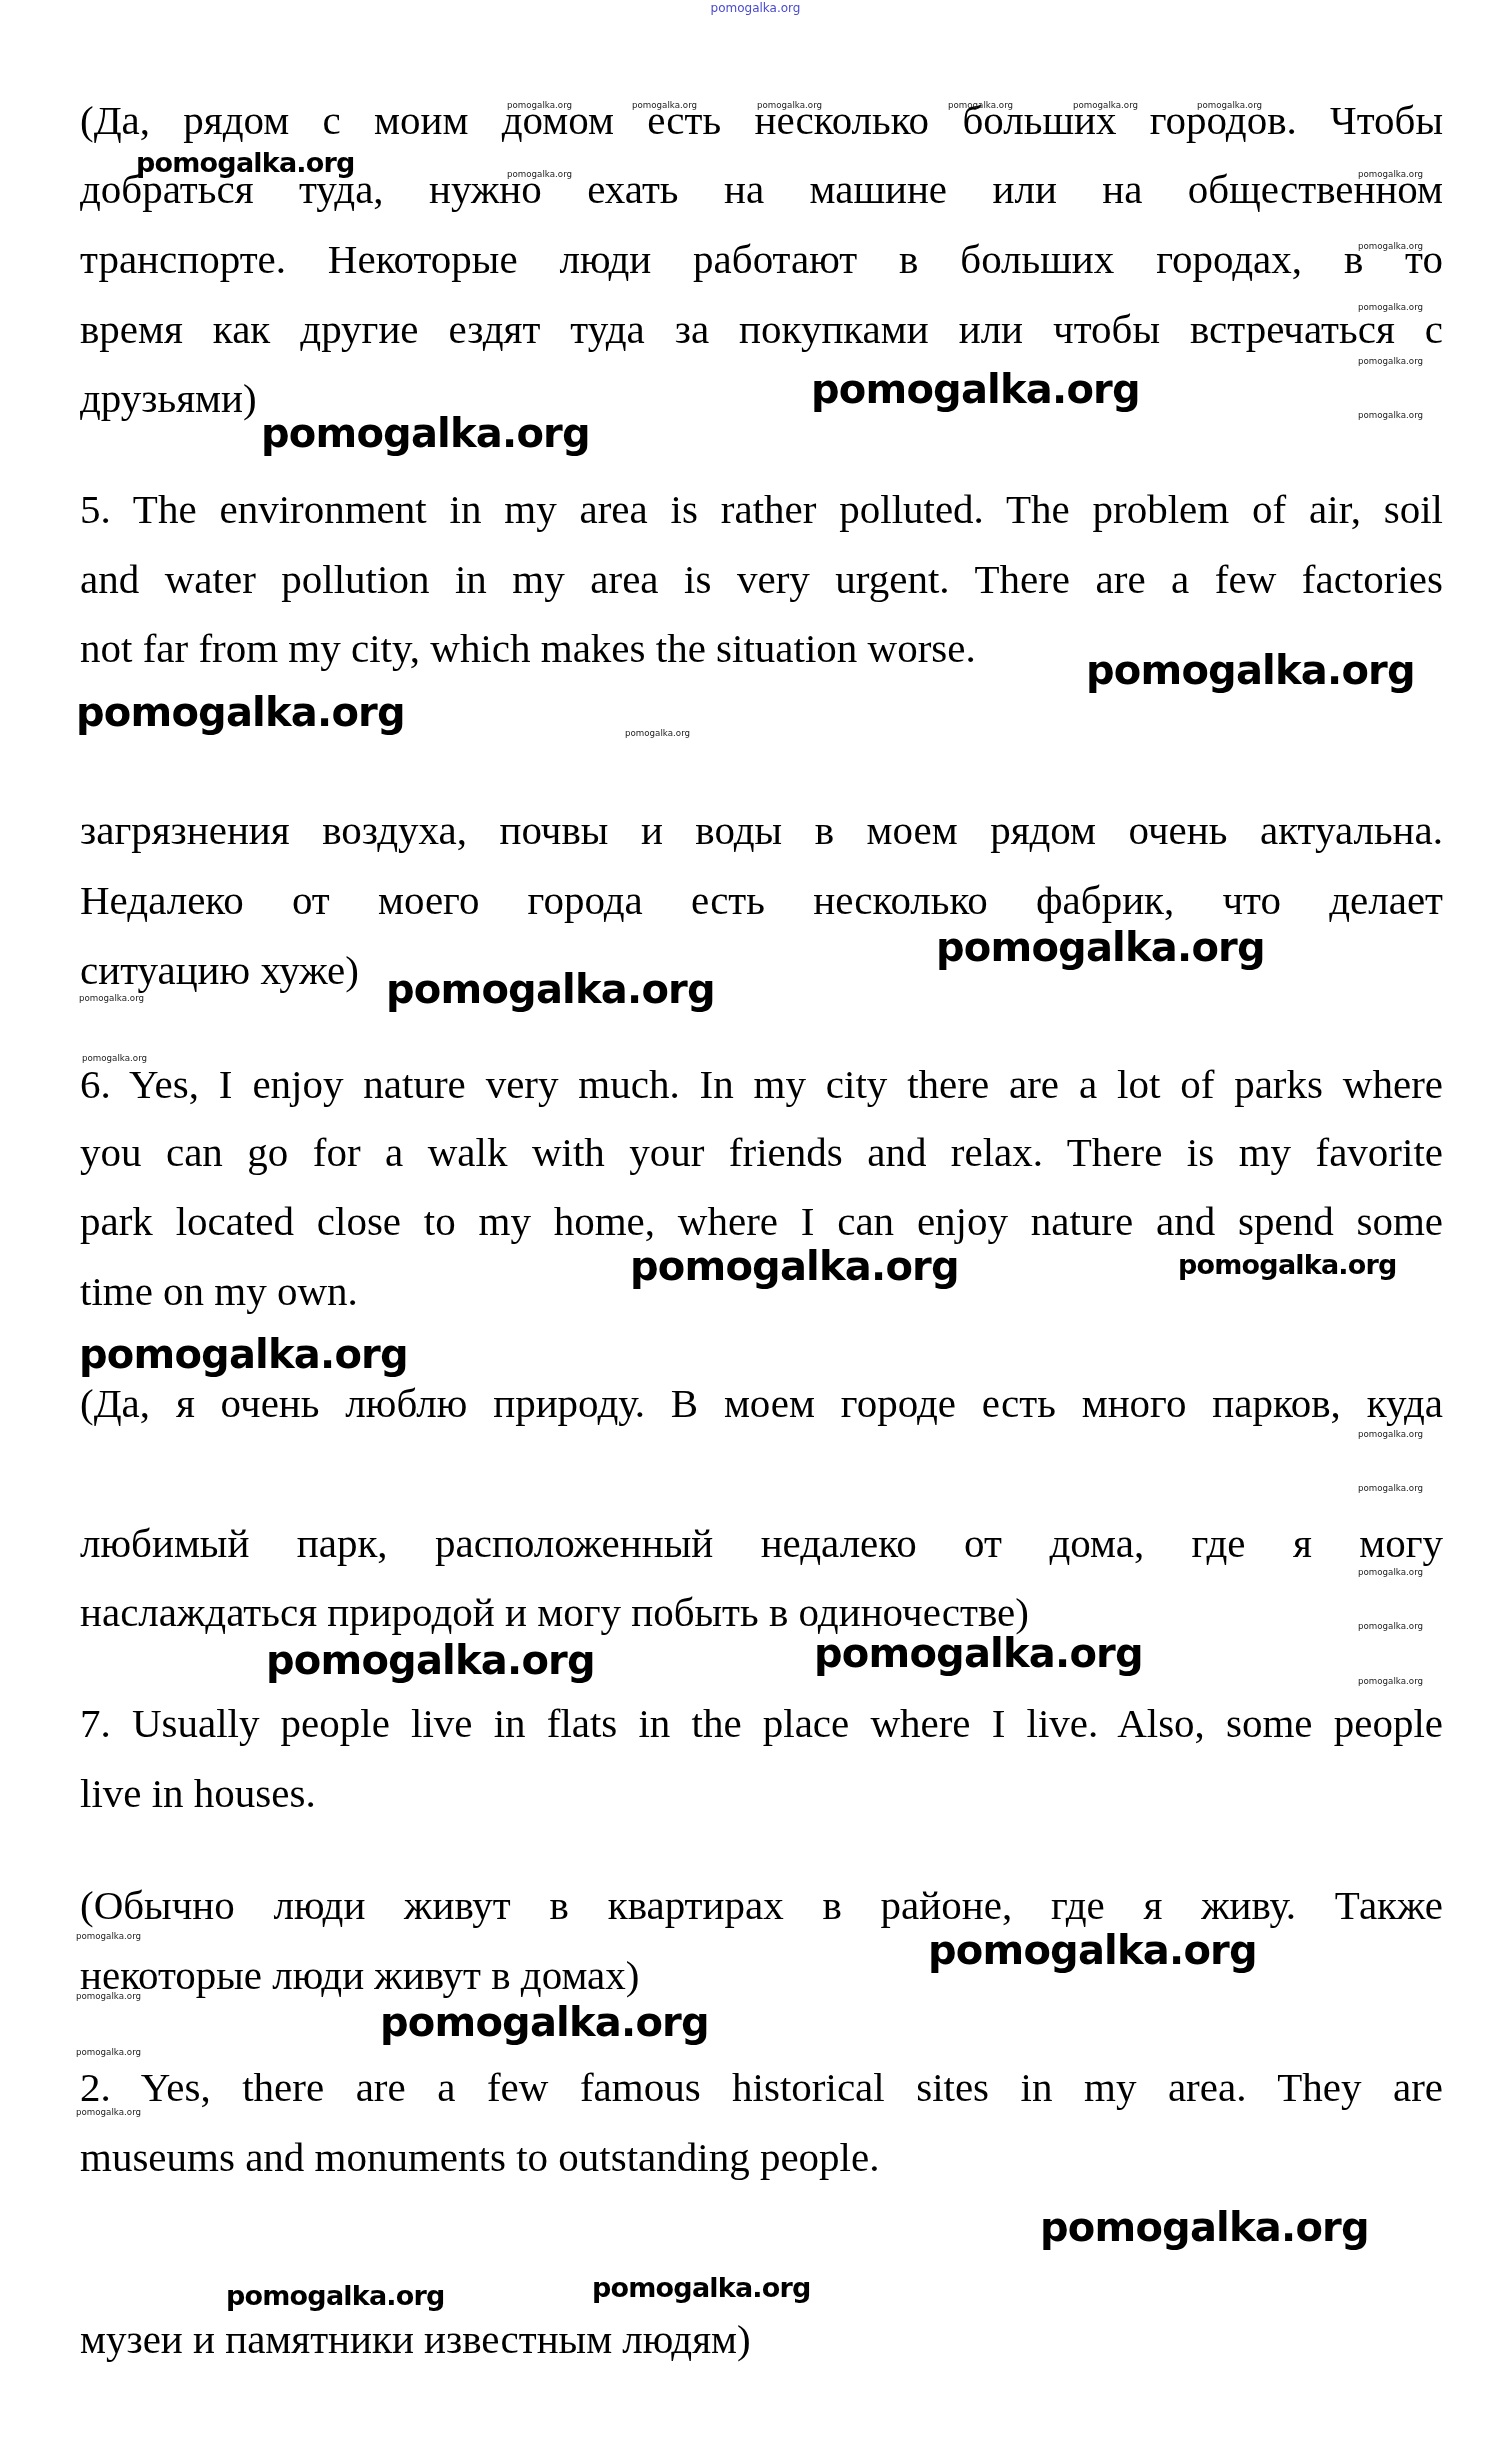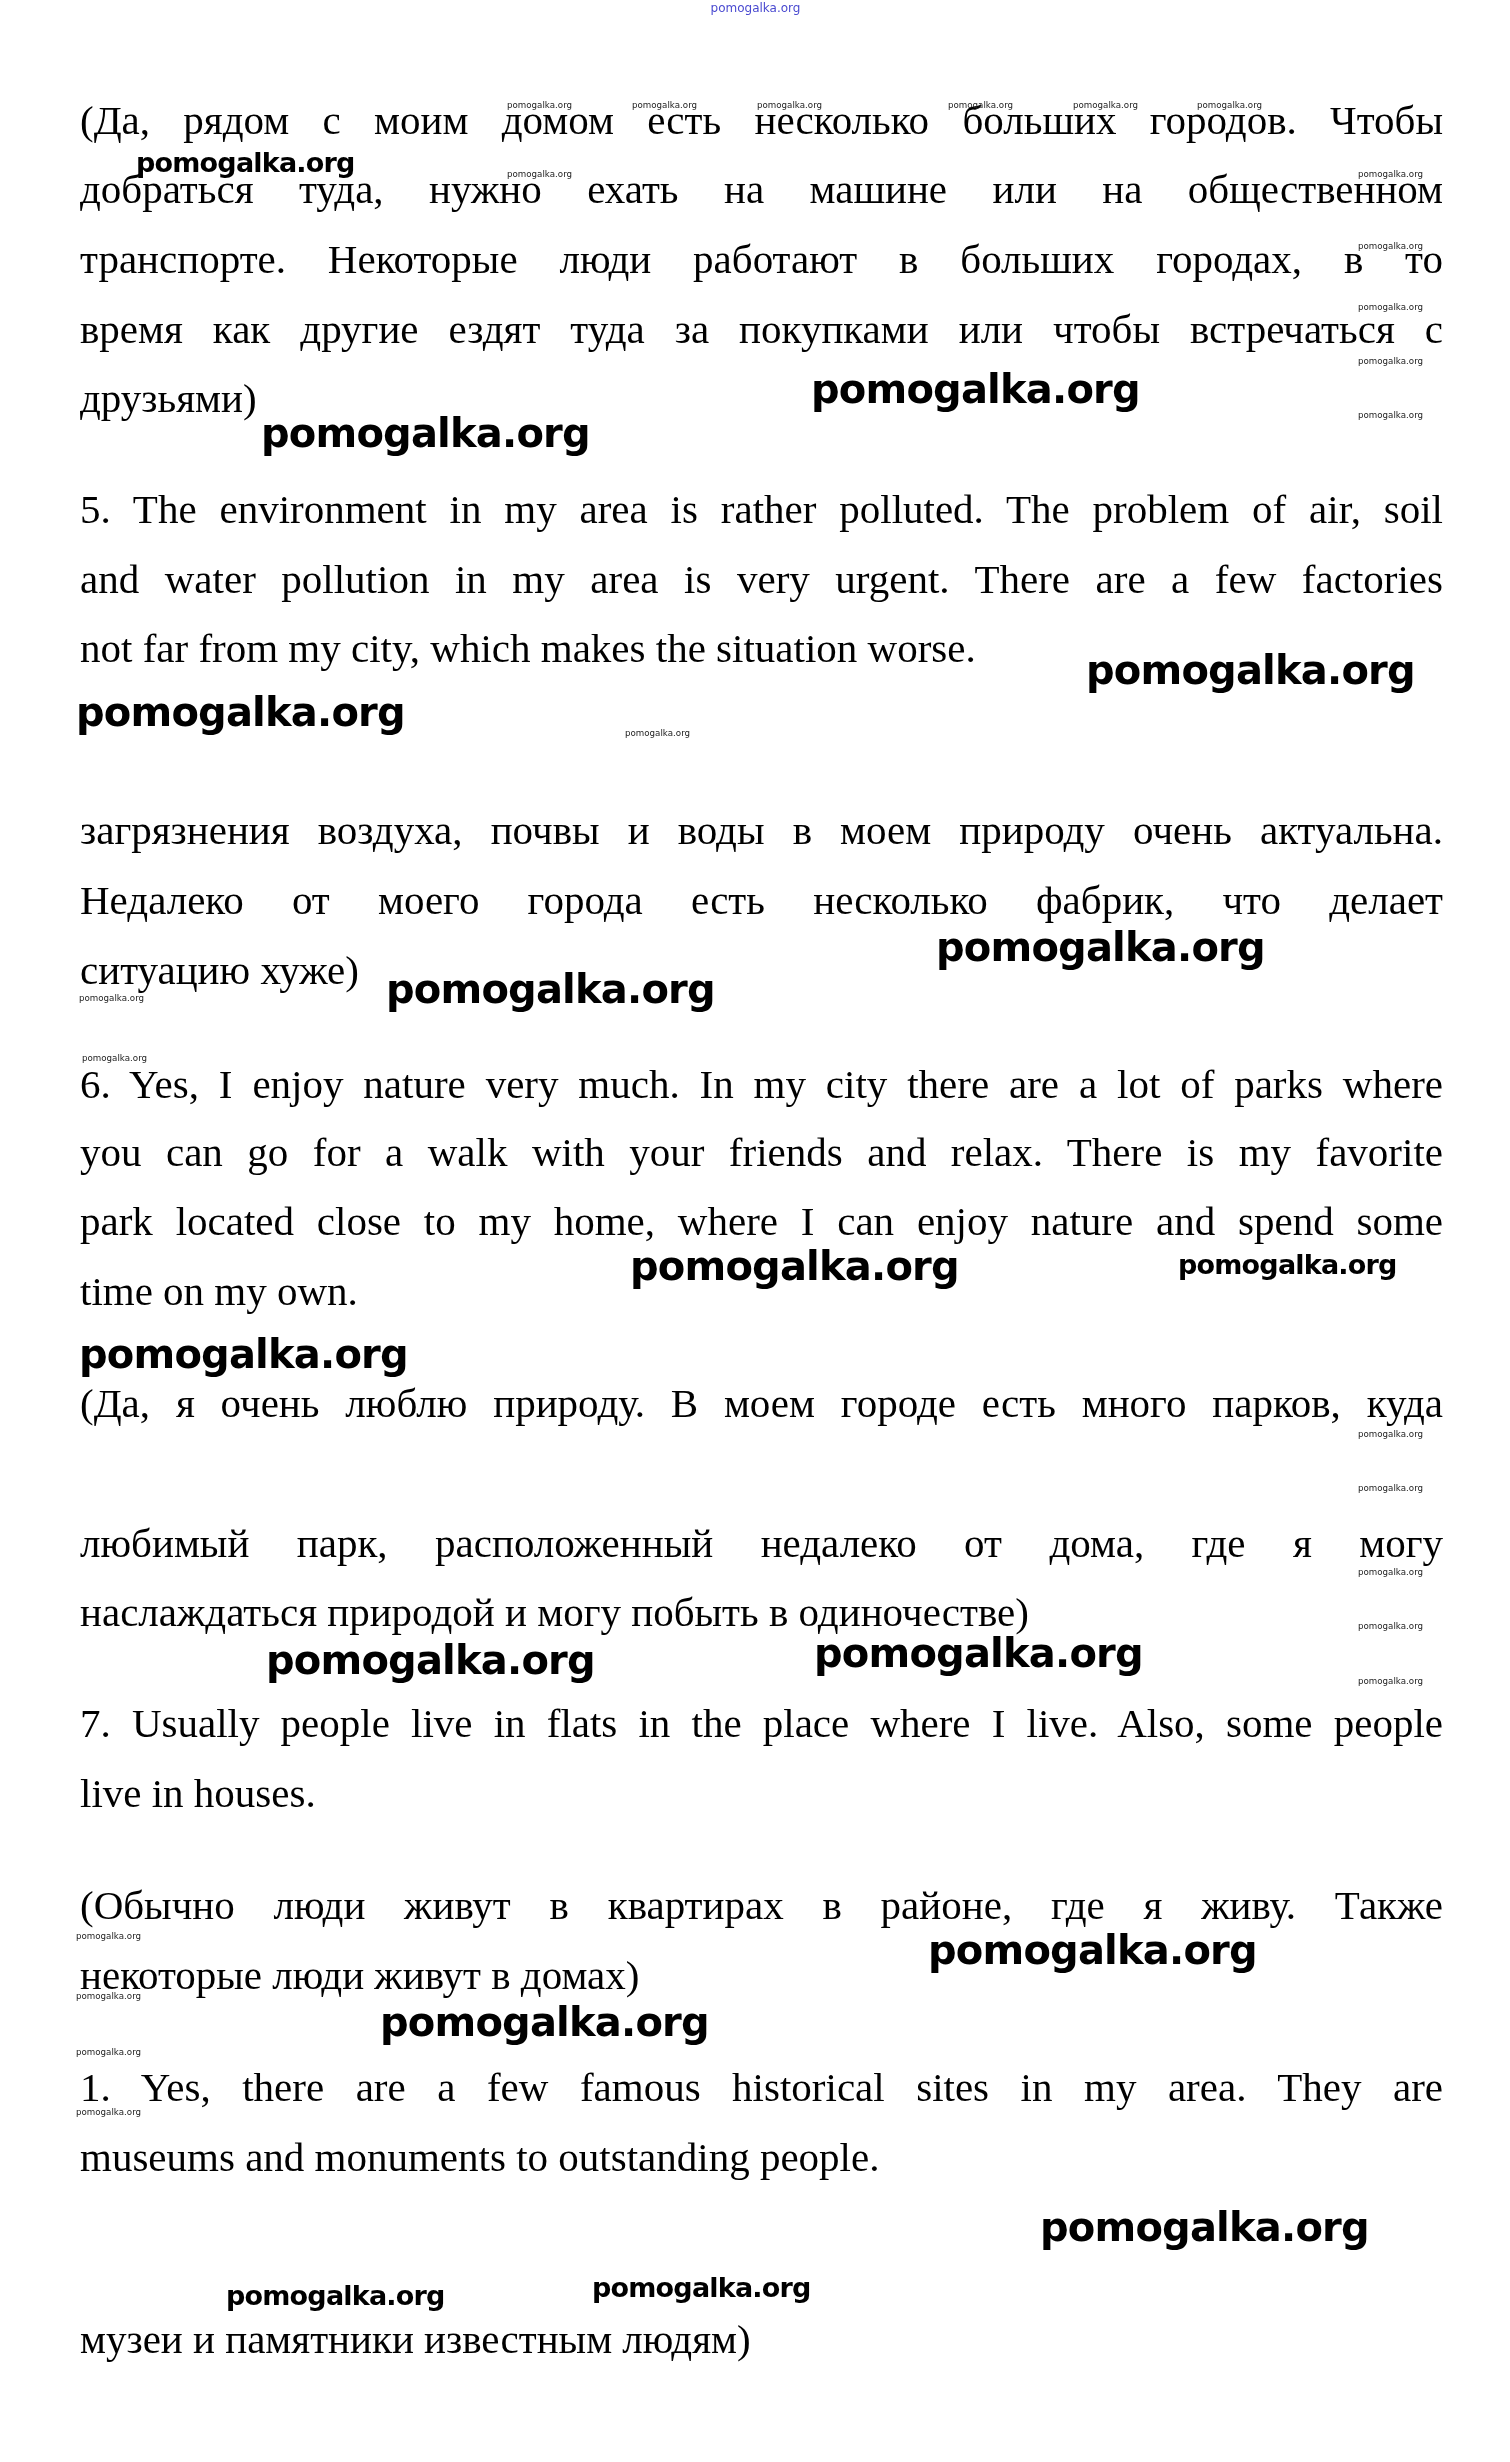--- a/index.html
+++ b/index.html
@@ -39,40 +39,40 @@
   <div class="line just" style="top:97px">(Да, рядом с моим домом есть несколько больших городов. Чтобы</div>
   <div class="line just" style="top:166px">добраться туда, нужно ехать на машине или на общественном</div>
   <div class="line just" style="top:236px">транспорте. Некоторые люди работают в больших городах, в то</div>
   <div class="line just" style="top:306px">время как другие ездят туда за покупками или чтобы встречаться с</div>
   <div class="line" style="top:375px">друзьями)</div>
 
   <div class="line just" style="top:486px">5. The environment in my area is rather polluted. The problem of air, soil</div>
   <div class="line just" style="top:556px">and water pollution in my area is very urgent. There are a few factories</div>
   <div class="line" style="top:625px">not far from my city, which makes the situation worse.</div>
 
-  <div class="line just" style="top:807px">загрязнения воздуха, почвы и воды в моем природу очень актуальна.</div>
+  <div class="line just" style="top:807px">загрязнения воздуха, почвы и воды в моем рядом очень актуальна.</div>
   <div class="line just" style="top:877px">Недалеко от моего города есть несколько фабрик, что делает</div>
   <div class="line" style="top:947px">ситуацию хуже)</div>
 
   <div class="line just" style="top:1061px">6. Yes, I enjoy nature very much. In my city there are a lot of parks where</div>
   <div class="line just" style="top:1129px">you can go for a walk with your friends and relax. There is my favorite</div>
   <div class="line just" style="top:1198px">park located close to my home, where I can enjoy nature and spend some</div>
   <div class="line" style="top:1268px">time on my own.</div>
 
   <div class="line just" style="top:1380px">(Да, я очень люблю природу. В моем городе есть много парков, куда</div>
   <div class="line just" style="top:1520px">любимый парк, расположенный недалеко от дома, где я могу</div>
   <div class="line" style="top:1589px">наслаждаться природой и могу побыть в одиночестве)</div>
 
   <div class="line just" style="top:1700px">7. Usually people live in flats in the place where I live. Also, some people</div>
   <div class="line" style="top:1770px">live in houses.</div>
 
   <div class="line just" style="top:1882px">(Обычно люди живут в квартирах в районе, где я живу. Также</div>
   <div class="line" style="top:1952px">некоторые люди живут в домах)</div>
 
-  <div class="line just" style="top:2064px">1. Yes, there are a few famous historical sites in my area. They are</div>
+  <div class="line just" style="top:2064px">2. Yes, there are a few famous historical sites in my area. They are</div>
   <div class="line" style="top:2134px">museums and monuments to outstanding people.</div>
 
   <div class="line" style="top:2316px">музеи и памятники известным людям)</div>
 
   <div class="wm-mid" style="left:136px;top:147px">pomogalka.org</div>
   <div class="wm-big" style="left:811px;top:366px">pomogalka.org</div>
   <div class="wm-big" style="left:261px;top:410px">pomogalka.org</div>
   <div class="wm-big" style="left:1086px;top:647px">pomogalka.org</div>
   <div class="wm-big" style="left:76px;top:689px">pomogalka.org</div>
   <div class="wm-big" style="left:936px;top:924px">pomogalka.org</div>

